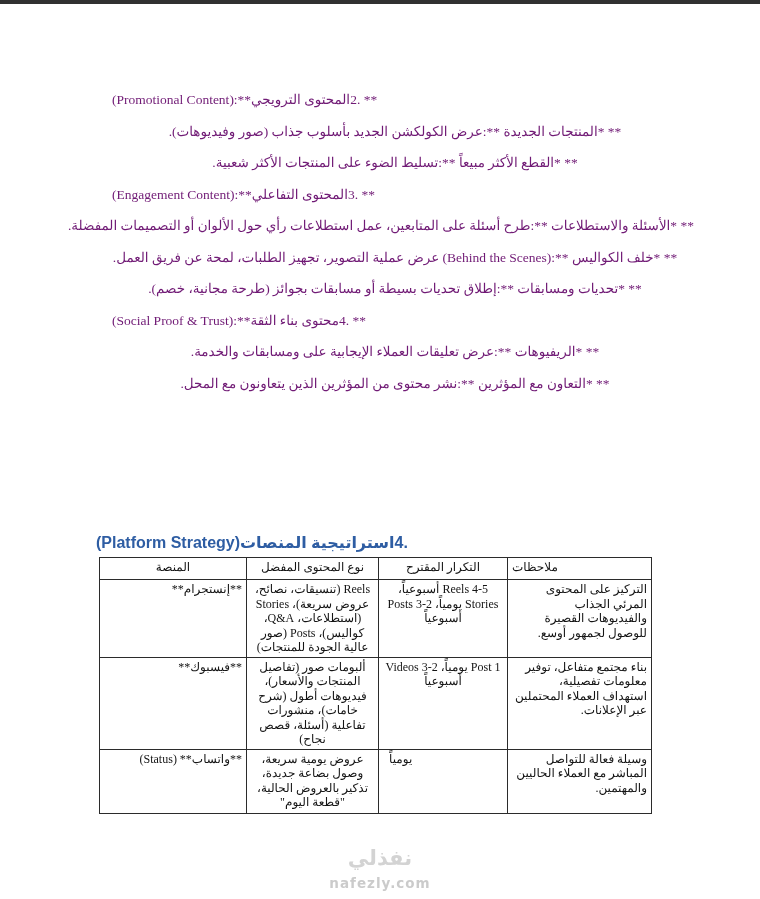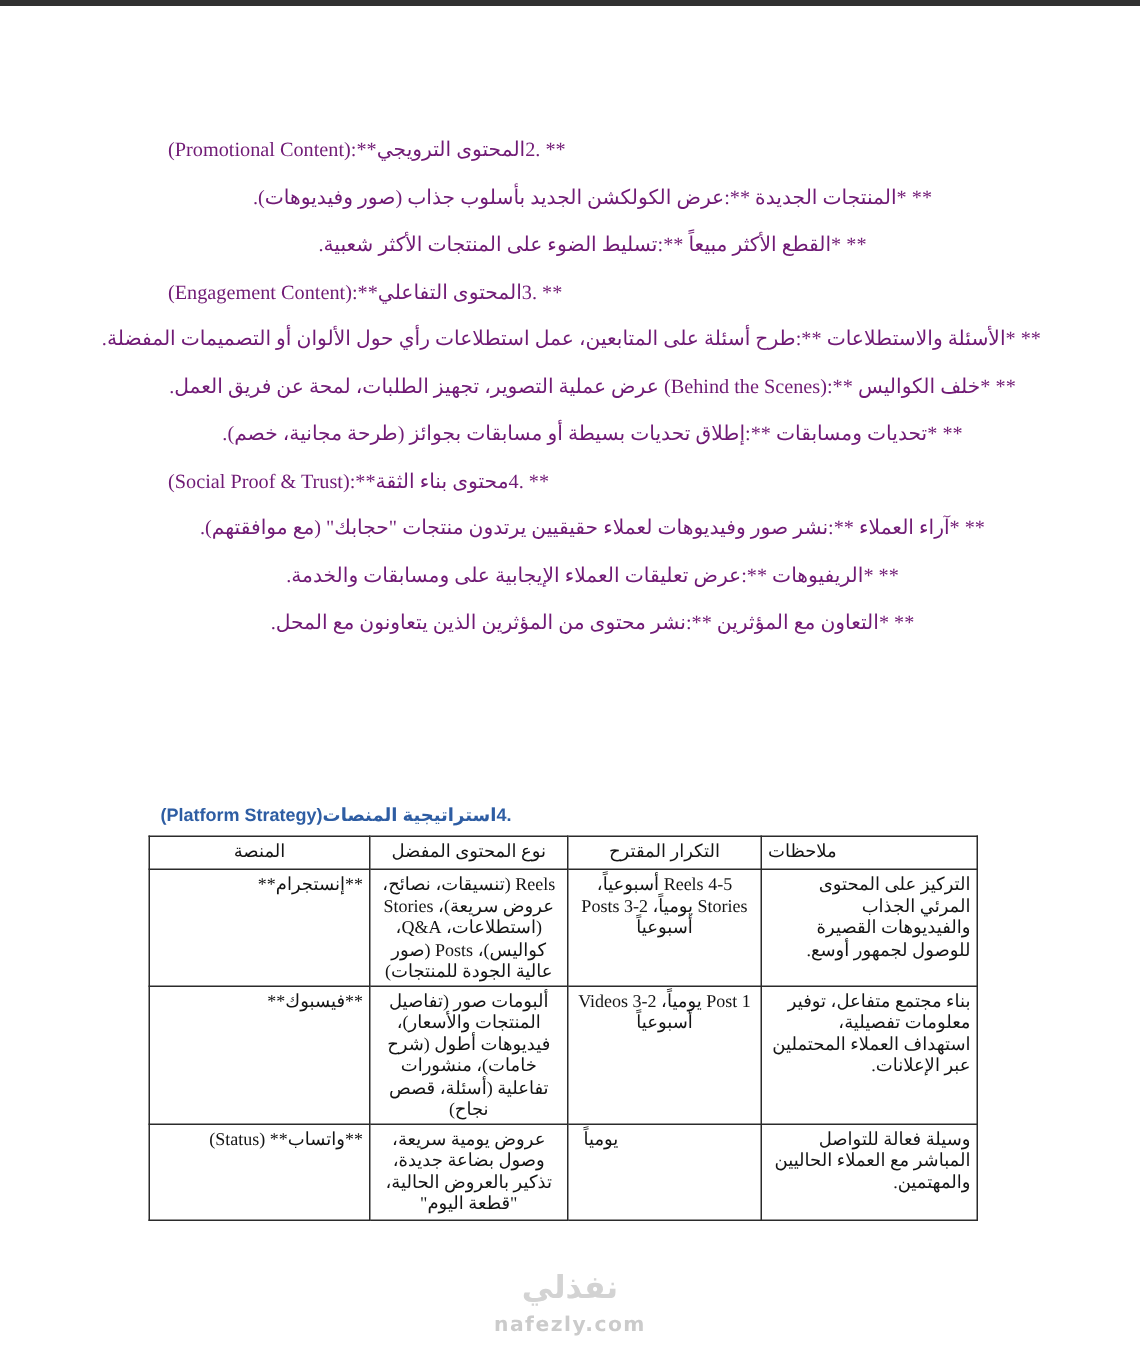--- a/index.html
+++ b/index.html
@@ -19,24 +19,24 @@
     direction:rtl;
     white-space:nowrap;
     font-size:13.5px;line-height:18.5px;
     color:#701a75;
     margin:0 0 13px 0;
   }
   .p-line.heading{text-align:left;padding-left:16px;}
   .p-line.bullet{text-align:center;}
   
   .platform-heading{
-    position:absolute;left:107px;top:533px;
+    position:absolute;left:96px;top:533px;
     direction:rtl;
     font-family:"Liberation Sans","DejaVu Sans",sans-serif;
-    font-weight:700;font-size:12px;line-height:20px;
+    font-weight:700;font-size:16px;line-height:20px;
     color:#2e5da3;
     white-space:nowrap;
   }
   
   table.platforms{
     position:absolute;left:99px;top:557px;width:552px;
     border-collapse:collapse;table-layout:fixed;
     direction:ltr;
     font-family:"Liberation Serif","DejaVu Serif",serif;
     font-size:12px;line-height:14.5px;color:#141414;padding-left:16px;
@@ -81,21 +81,20 @@
 
 <div class="doc-lines">
   <p class="p-line heading">** .2المحتوى الترويجي**:(Promotional Content)</p>
   <p class="p-line bullet">** *المنتجات الجديدة **:عرض الكولكشن الجديد بأسلوب جذاب (صور وفيديوهات).</p>
   <p class="p-line bullet">** *القطع الأكثر مبيعاً **:تسليط الضوء على المنتجات الأكثر شعبية.</p>
   <p class="p-line heading">** .3المحتوى التفاعلي**:(Engagement Content)</p>
   <p class="p-line bullet">** *الأسئلة والاستطلاعات **:طرح أسئلة على المتابعين، عمل استطلاعات رأي حول الألوان أو التصميمات المفضلة.</p>
   <p class="p-line bullet">** *خلف الكواليس **:(Behind the Scenes) عرض عملية التصوير، تجهيز الطلبات، لمحة عن فريق العمل.</p>
   <p class="p-line bullet">** *تحديات ومسابقات **:إطلاق تحديات بسيطة أو مسابقات بجوائز (طرحة مجانية، خصم).</p>
   <p class="p-line heading">** .4محتوى بناء الثقة**:(Social Proof &amp; Trust)</p>
-  <p class="p-line bullet">** *آراء العملاء **:نشر صور وفيديوهات لعملاء حقيقيين يرتدون منتجات "حجابك" (مع موافقتهم).</p>
   <p class="p-line bullet">** *الريفيوهات **:عرض تعليقات العملاء الإيجابية على ومسابقات والخدمة.</p>
   <p class="p-line bullet">** *التعاون مع المؤثرين **:نشر محتوى من المؤثرين الذين يتعاونون مع المحل.</p>
 </div>
 
 <div class="platform-heading">.4استراتيجية المنصات(Platform Strategy)</div>
 
 <table class="platforms">
   <colgroup>
     <col style="width:147px">
     <col style="width:132px">

